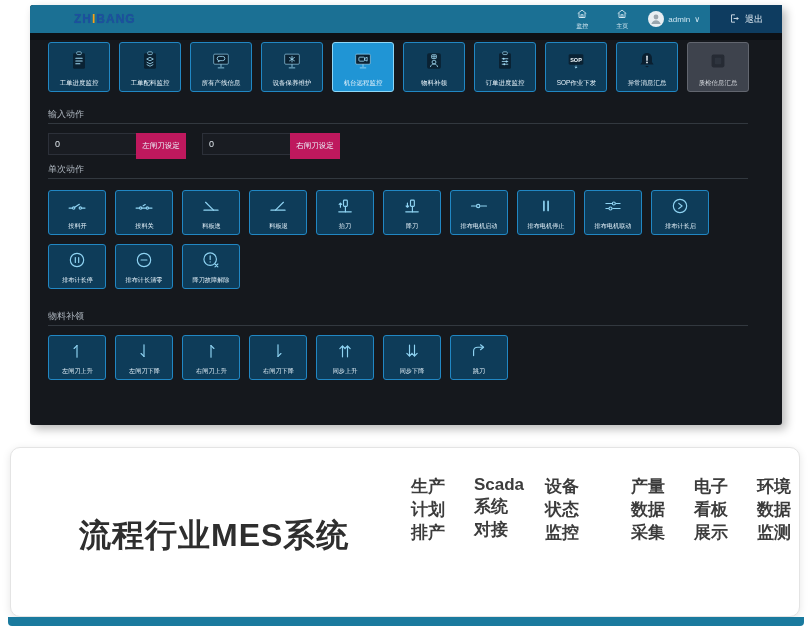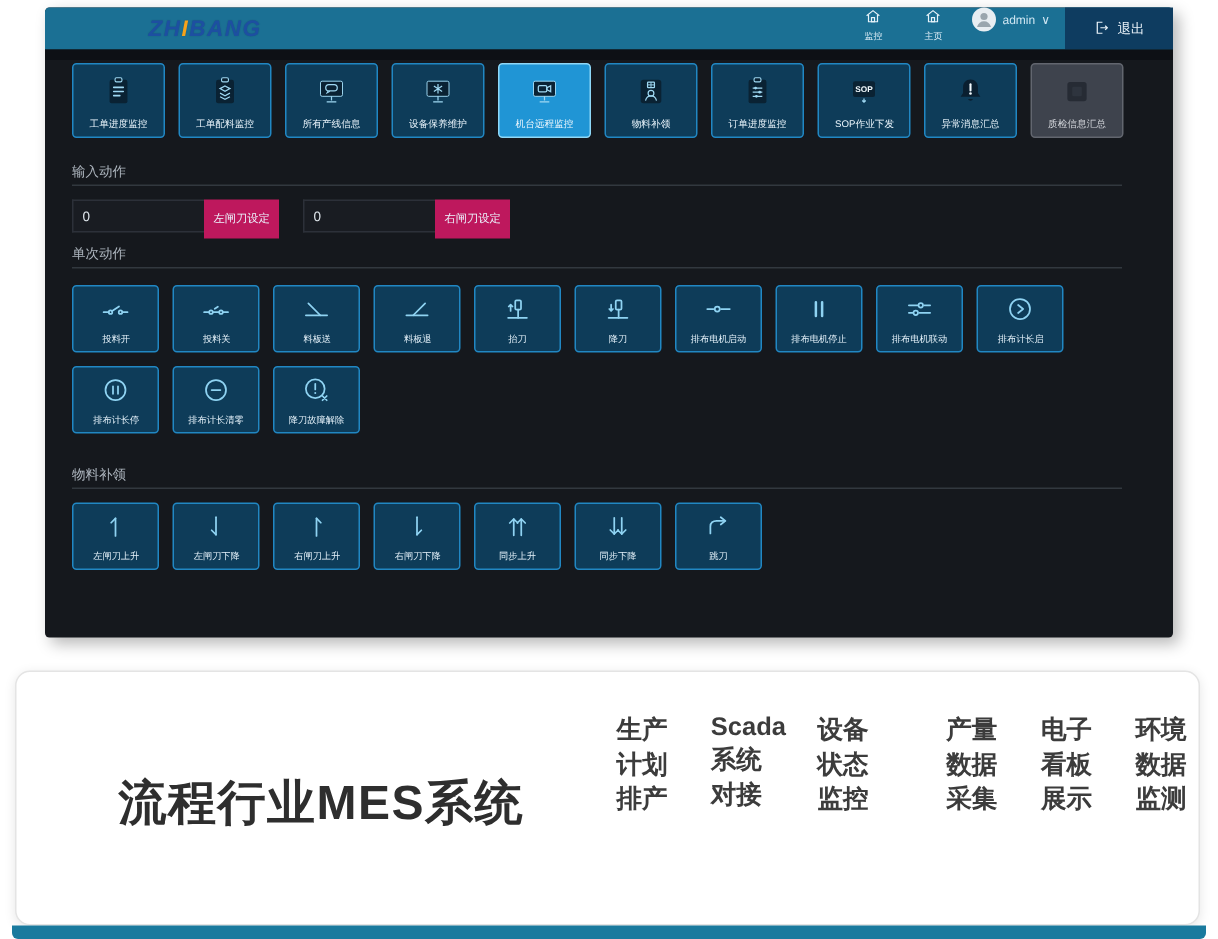--- a/index.html
+++ b/index.html
@@ -1,21 +1,21 @@
 <!DOCTYPE html>
 <html><head>
 <meta charset="utf-8">
 <style>
   html,body{margin:0;padding:0}
   body{width:812px;height:626px;background:#ffffff;font-family:"Liberation Sans",sans-serif;position:relative;overflow:hidden}
   .app{position:absolute;left:30px;top:5px;width:752px;height:420px;background:#15181d;border-radius:3px;box-shadow:4px 4px 10px rgba(0,0,0,.28)}
   .topbar{position:absolute;top:0;left:0;right:0;height:28px;background:#1b7094;display:flex;align-items:center;border-radius:3px 3px 0 0}
-  .logo{margin-left:69px;font-size:15px;font-weight:bold;font-style:italic;letter-spacing:1px;color:#1d4fa1;text-shadow:0 0 1px rgba(0,0,0,.2)}
+  .logo{margin-left:44px;font-size:12px;font-weight:bold;letter-spacing:1px;color:#1d4fa1;text-shadow:0 0 1px rgba(0,0,0,.2)}
   .logo .accent{color:#f5a31a}
-  .topnav{margin-left:auto;display:flex;align-items:flex-start;height:100%}
+  .topnav{margin-left:auto;display:flex;align-items:center;height:100%}
   .navitem{width:40px;display:flex;flex-direction:column;align-items:center;justify-content:center;color:#dcedf6;font-size:6px;gap:1px;cursor:pointer}
   .navitem svg{width:12px;height:12px;stroke:#e8f4fa;fill:none;stroke-width:1.6}
   .userbox{display:flex;align-items:center;margin:0 10px 0 6px;color:#cfe6f2;font-size:8px;gap:4px;cursor:pointer}
   .avatar{width:16px;height:16px;border-radius:50%;background:#e8eef2;overflow:hidden;flex:none}
   .logout{width:72px;height:100%;background:#0e3c60;display:flex;align-items:center;justify-content:center;gap:5px;color:#eaf3f9;font-size:9px;cursor:pointer}
   .logout svg{width:11px;height:11px;stroke:#eaf3f9;fill:none;stroke-width:1.8}
   .substrip{position:absolute;top:28px;left:0;right:0;height:7px;background:#0d1015}
 
   .module-grid{position:absolute;left:18px;top:37px;display:flex;gap:9px}
   .mtile{width:62px;height:50px;background:#0e3c59;border:1px solid #2187c3;border-radius:3px;display:flex;flex-direction:column;align-items:center;box-sizing:border-box;padding-bottom:3px;cursor:pointer}

